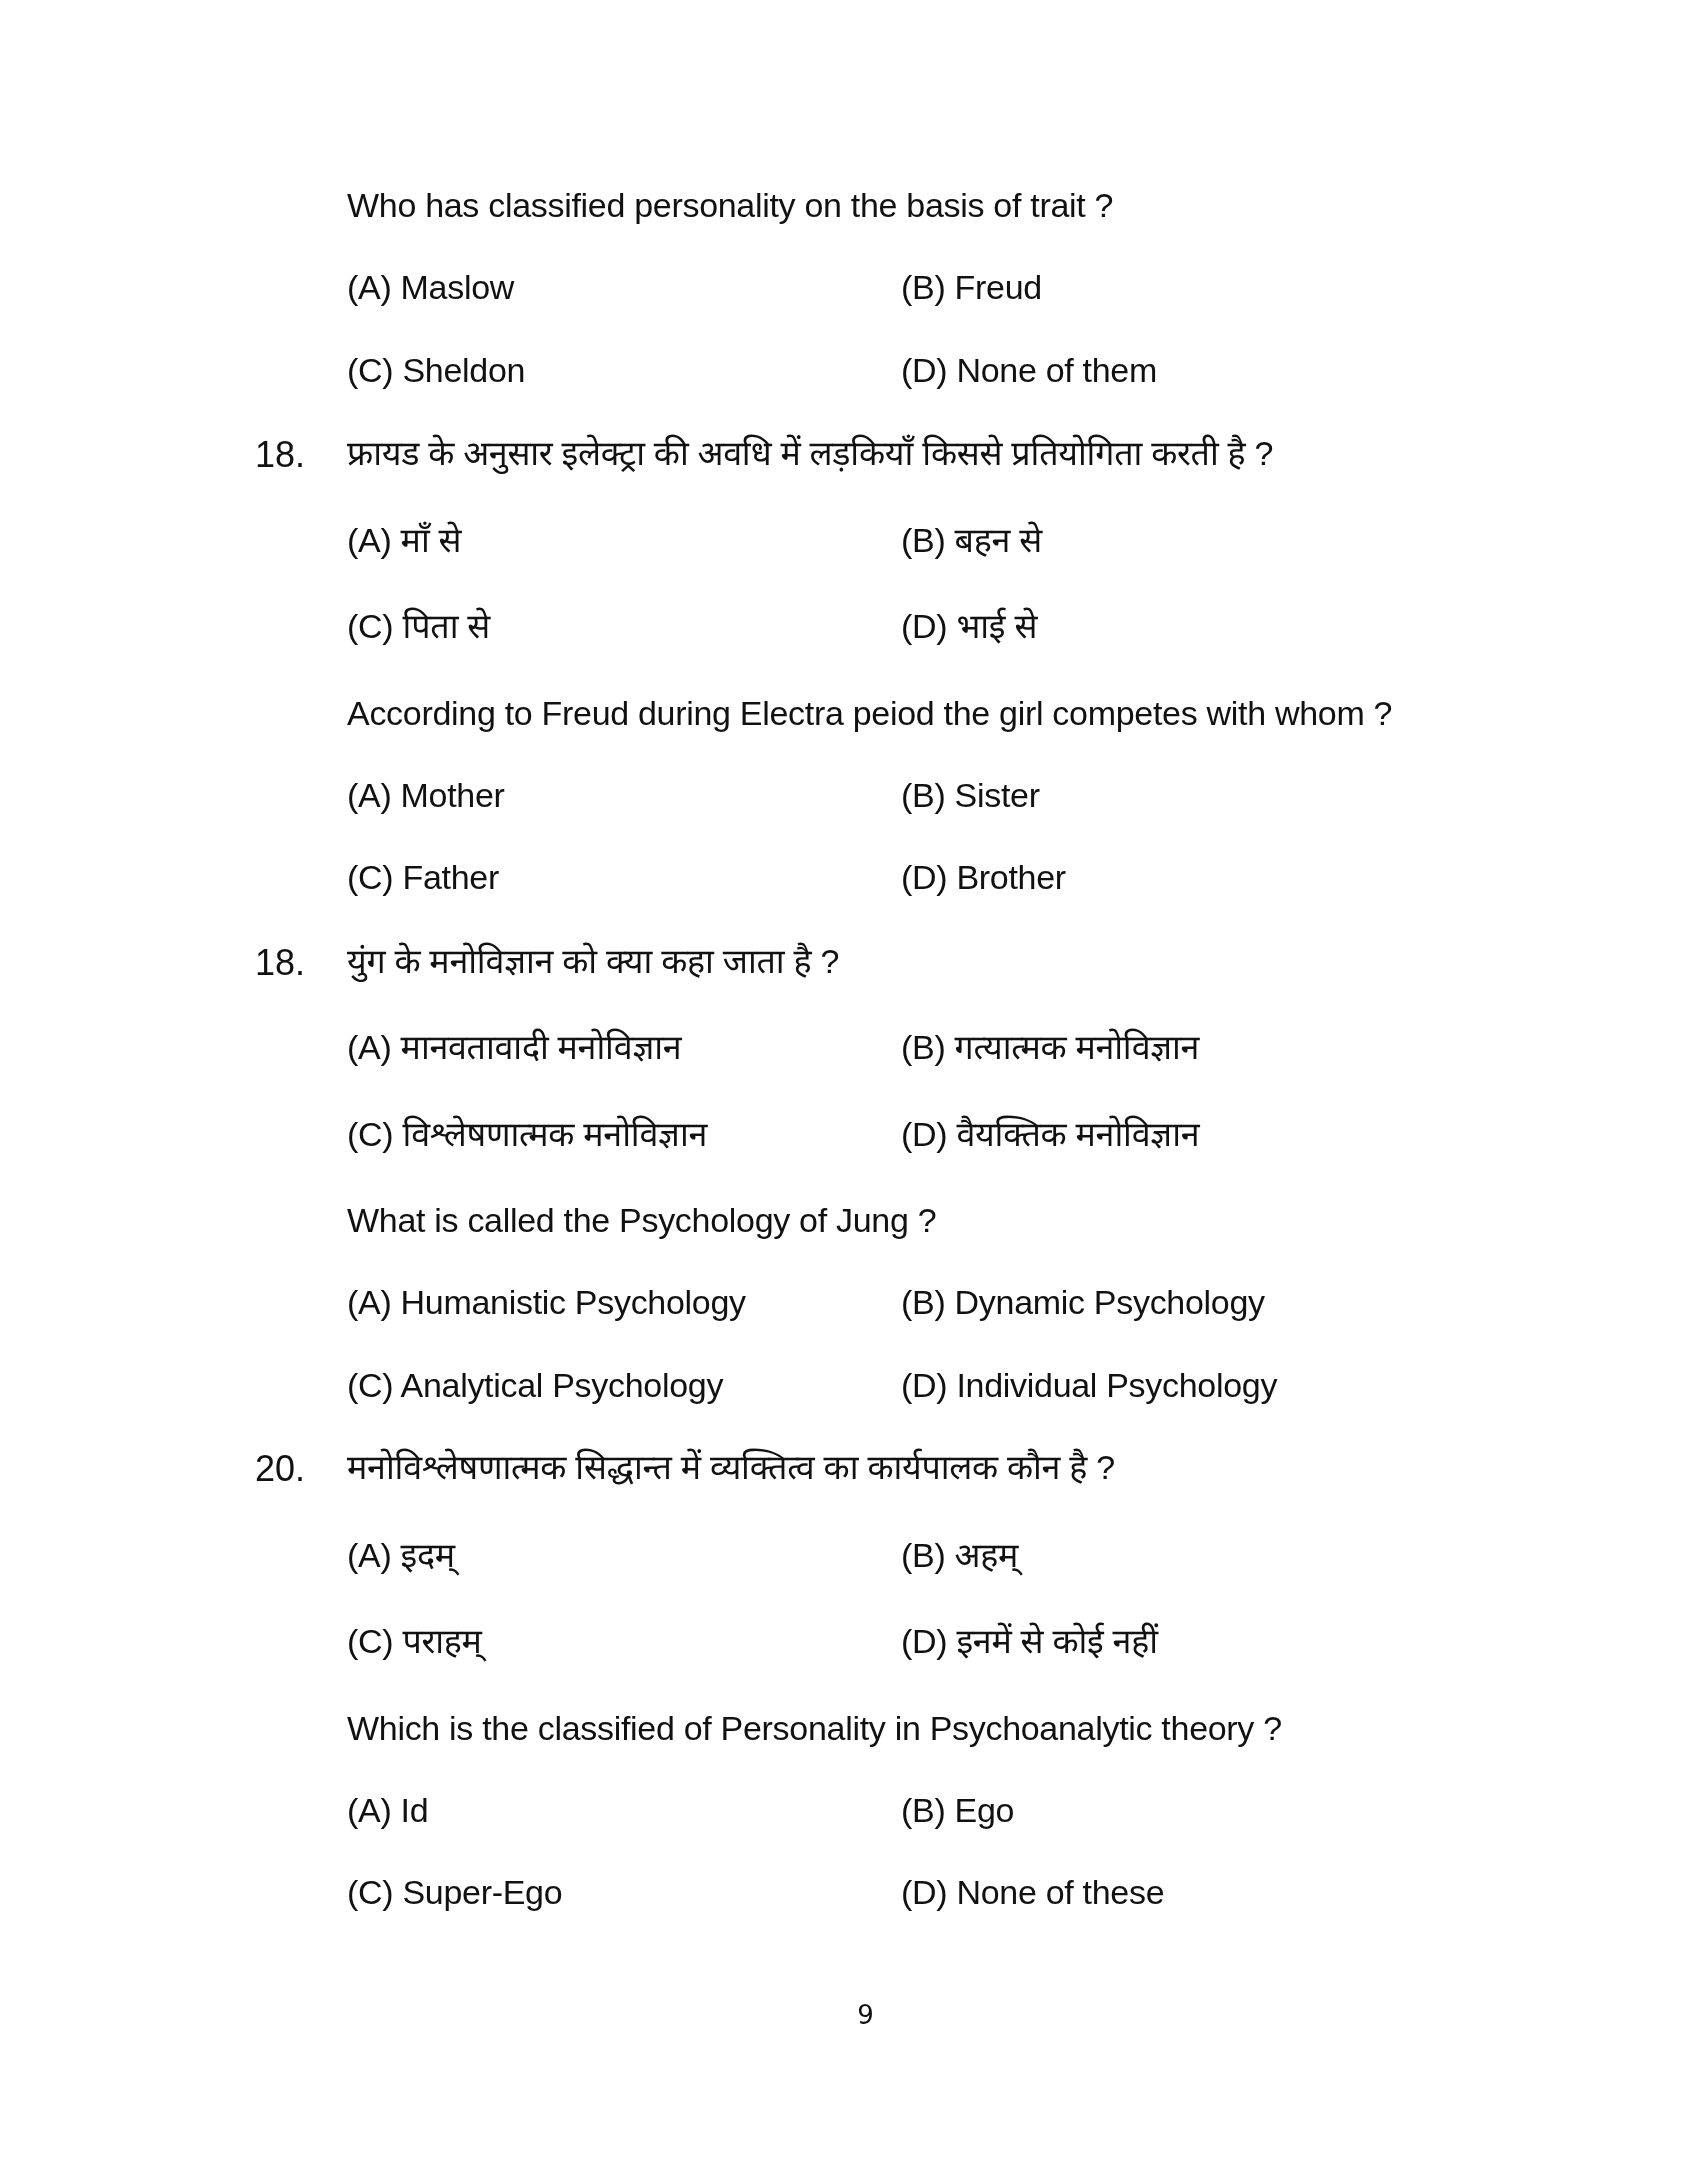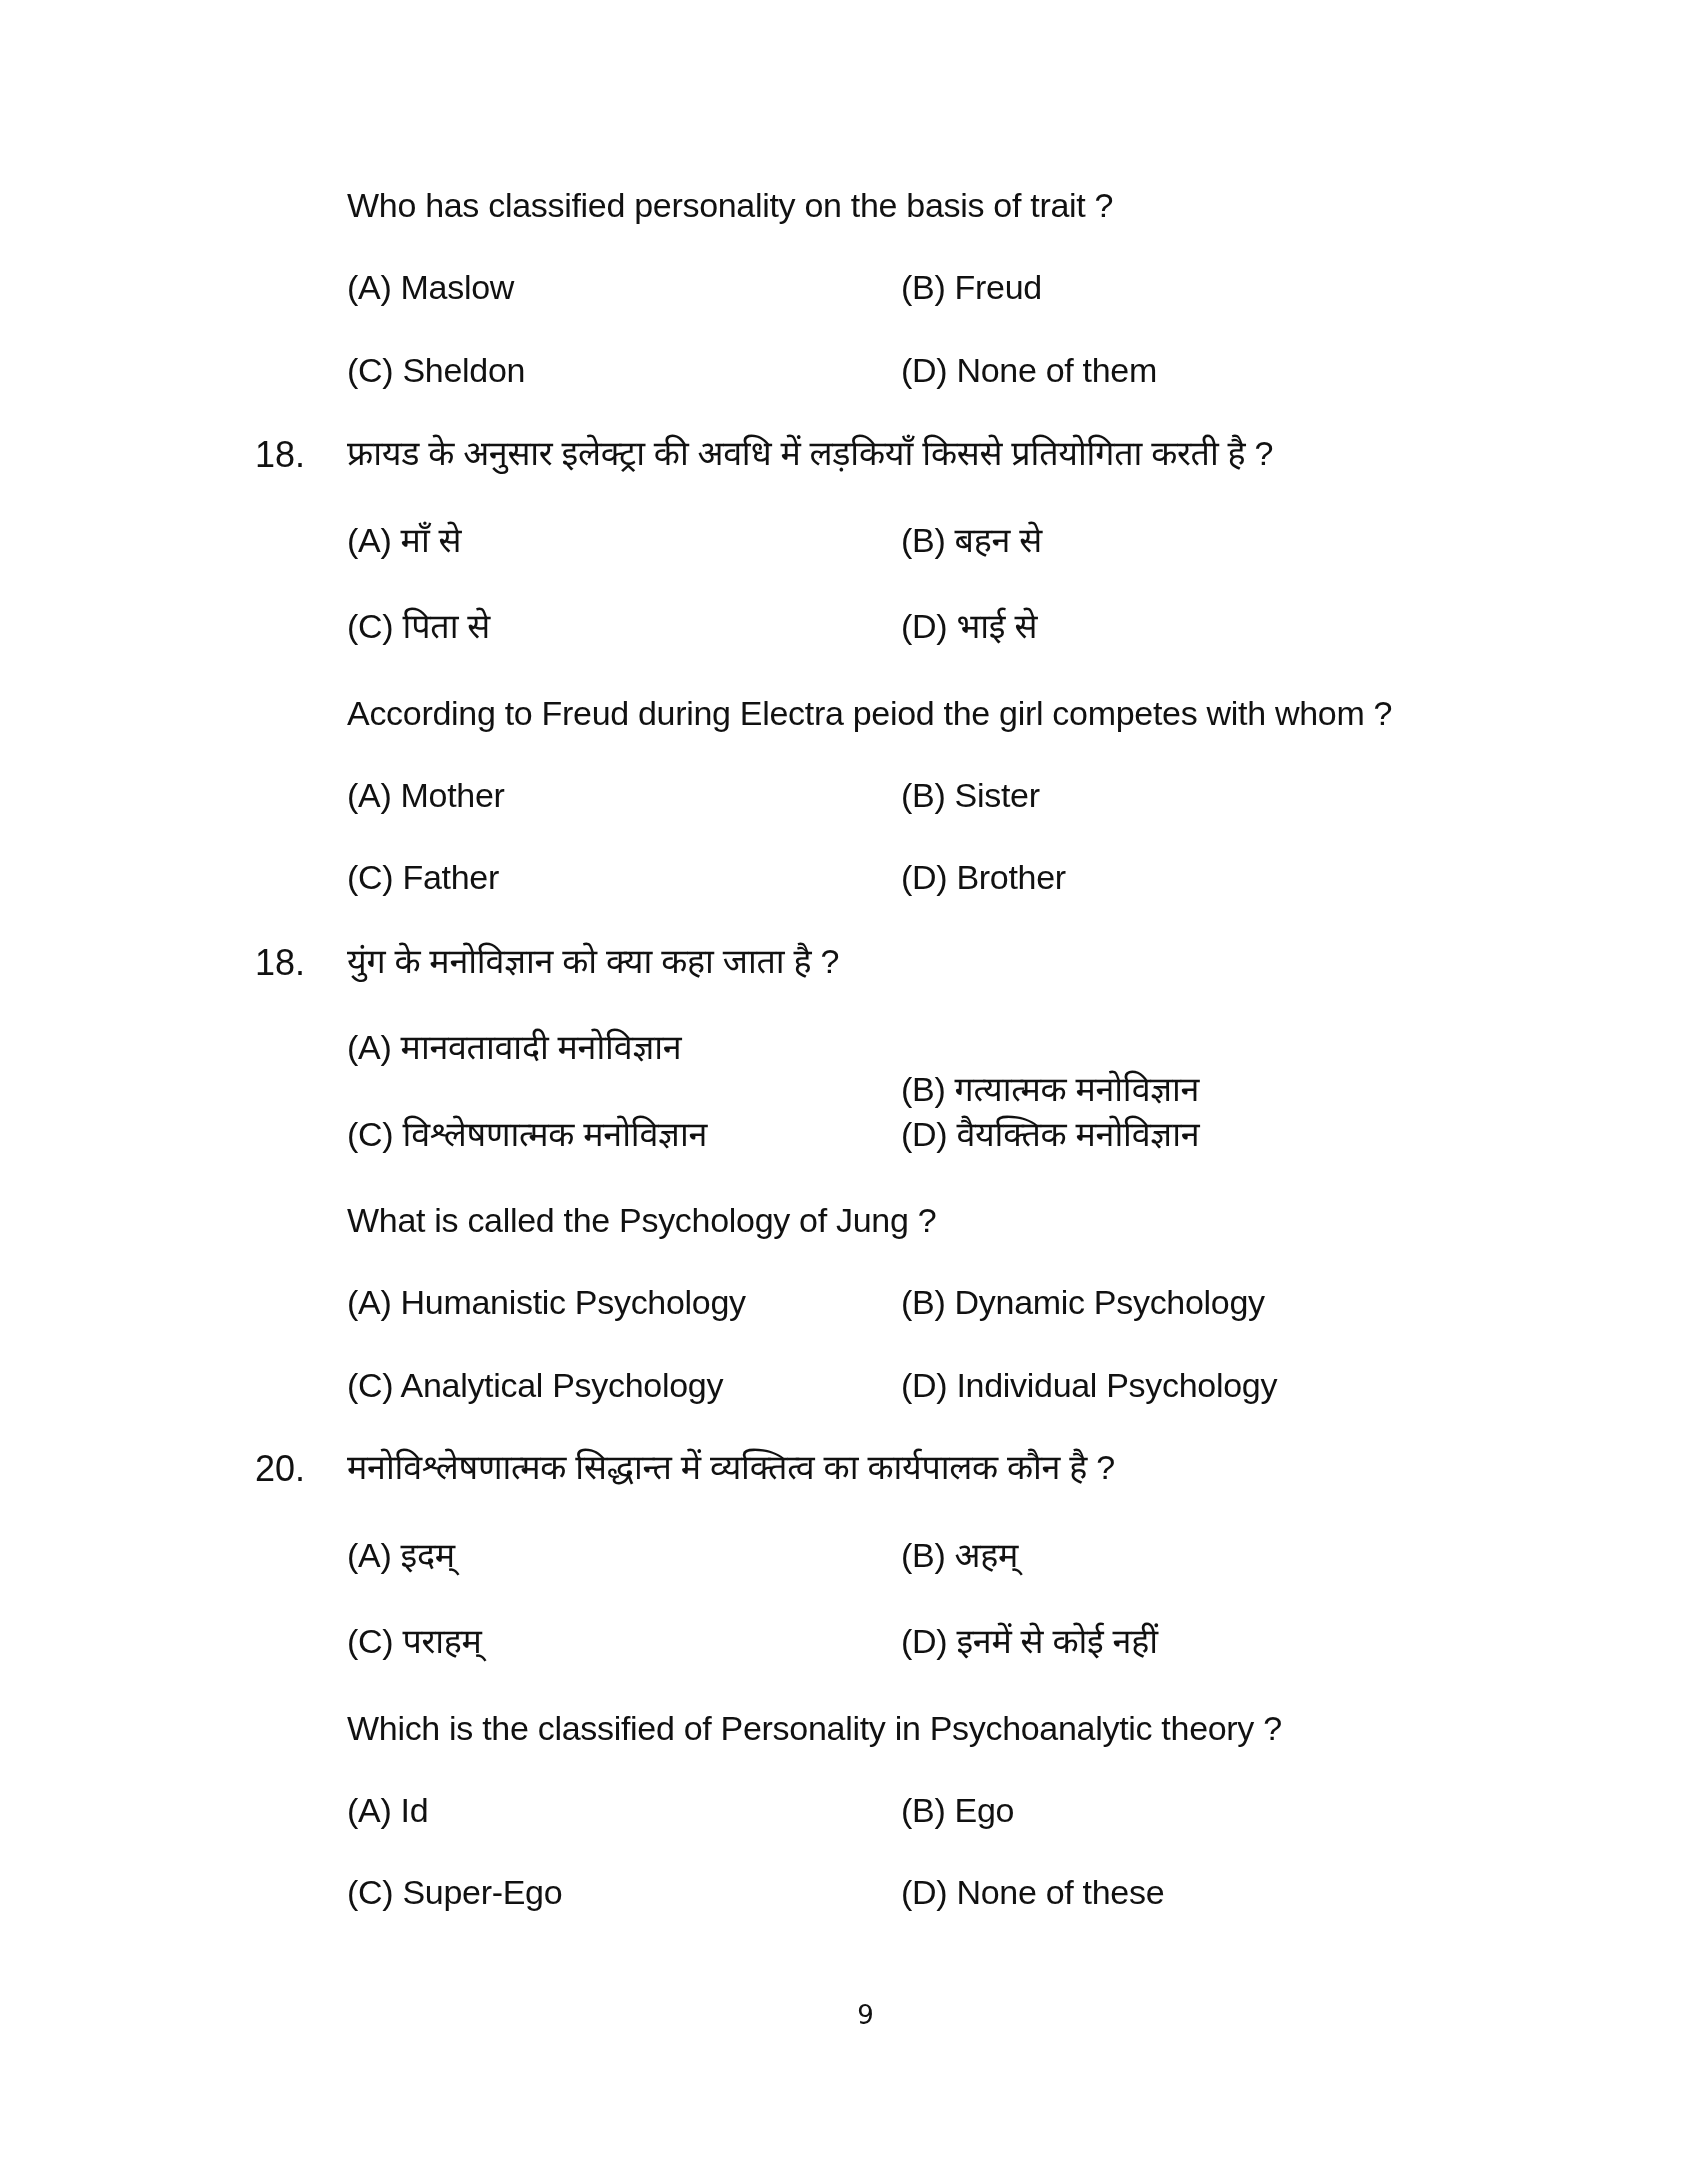--- a/index.html
+++ b/index.html
@@ -30,21 +30,21 @@
 
 <div class="line colA" style="top:693px">According to Freud during Electra peiod the girl competes with whom ?</div>
 <div class="line colA" style="top:775px">(A) Mother</div>
 <div class="line colB" style="top:775px">(B) Sister</div>
 <div class="line colA" style="top:857px">(C) Father</div>
 <div class="line colB" style="top:857px">(D) Brother</div>
 
 <div class="qnum" style="top:943px">18.</div>
 <div class="line colA" style="top:941px">युंग के मनोविज्ञान को क्या कहा जाता है ?</div>
 <div class="line colA" style="top:1027px">(A) मानवतावादी मनोविज्ञान</div>
-<div class="line colB" style="top:1069px">(B) गत्यात्मक मनोविज्ञान</div>
+<div class="line colB" style="top:1027px">(B) गत्यात्मक मनोविज्ञान</div>
 <div class="line colA" style="top:1114px">(C) विश्लेषणात्मक मनोविज्ञान</div>
 <div class="line colB" style="top:1114px">(D) वैयक्तिक मनोविज्ञान</div>
 
 <div class="line colA" style="top:1200px">What is called the Psychology of Jung ?</div>
 <div class="line colA" style="top:1282px">(A) Humanistic Psychology</div>
 <div class="line colB" style="top:1282px">(B) Dynamic Psychology</div>
 <div class="line colA" style="top:1365px">(C) Analytical Psychology</div>
 <div class="line colB" style="top:1365px">(D) Individual Psychology</div>
 
 <div class="qnum" style="top:1449px">20.</div>

